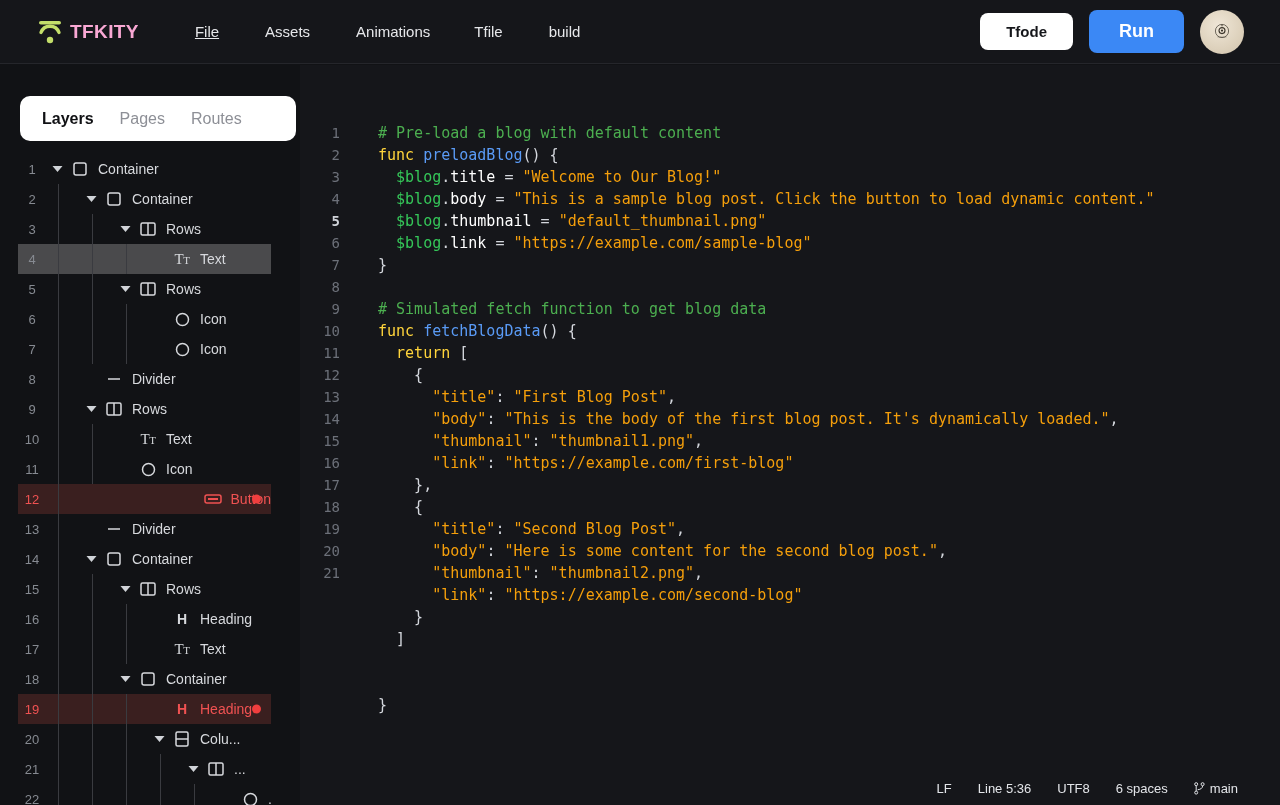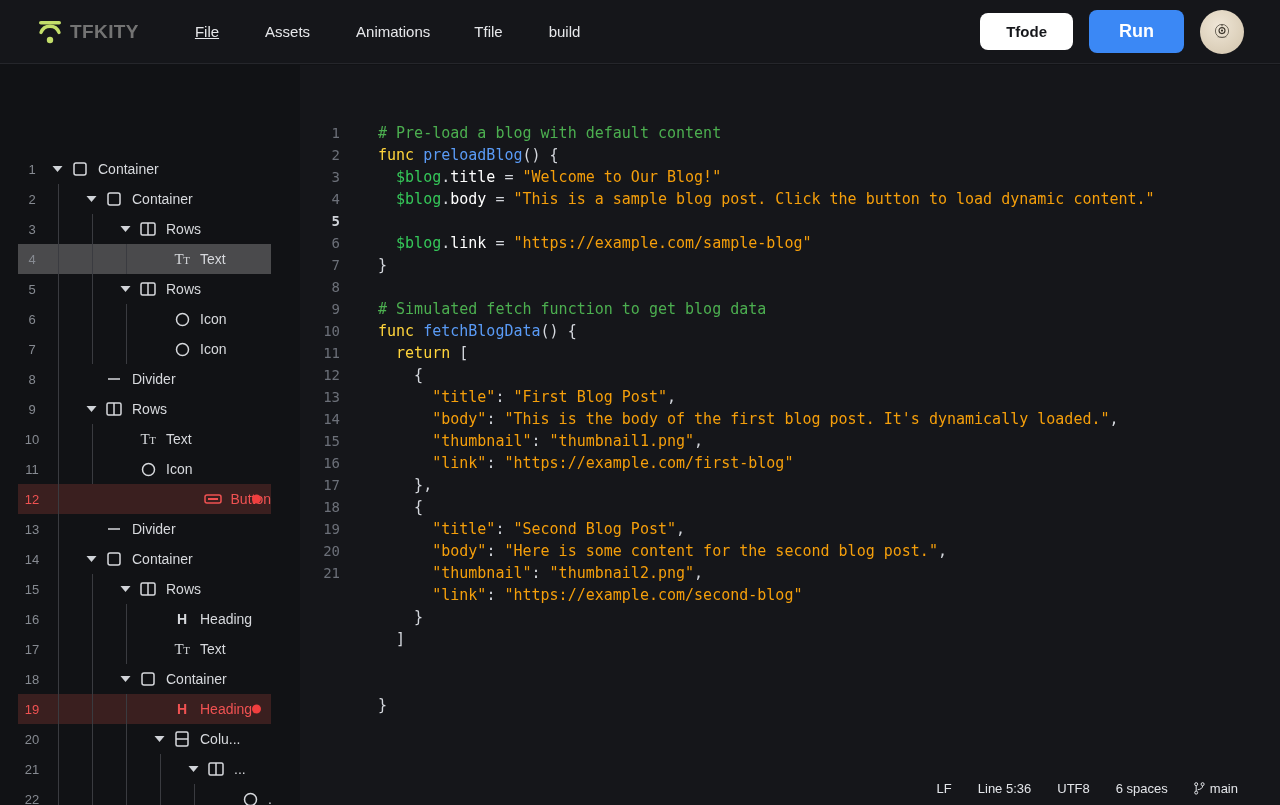--- a/index.html
+++ b/index.html
@@ -17,21 +17,21 @@
     background: #15161a;
     display: flex; align-items: center;
     border-bottom: 1px solid #25262b;
   }
   #brand {
     display: flex; align-items: center; gap: 6px;
     margin-left: 36px;
   }
   #brand-icon { width: 28px; height: 28px; display: block; }
   #brand-name {
-    color: #737373; font-size: 19px; font-weight: 700;
+    color: #f9a8d4; font-size: 19px; font-weight: 700;
     letter-spacing: 0.4px;
   }
   #main-nav { display: flex; align-items: center; margin-left: 40px; }
   .nav-item {
     color: #e6e7ea; font-size: 15px; padding: 8px 16px;
     cursor: pointer; white-space: nowrap;
   }
   .nav-item:nth-child(1) { margin-right: 14px; text-decoration: underline; }
   .nav-item:nth-child(2) { margin-right: 14px; }
   .nav-item:nth-child(3) { margin-right: 12px; }
@@ -208,20 +208,25 @@
         <circle cx="10" cy="8.6" r="3" fill="none" stroke="#3b352b" stroke-width="1.1"></circle>
         <circle cx="10" cy="8.6" r="1.1" fill="#3b352b"></circle>
         <path d="M10 4.3 L10 2.6" stroke="#3b352b" stroke-width="1"></path>
         <path d="M5.5 15 h9" stroke="#3b352b" stroke-width="0.6" opacity="0.6"></path>
       </svg>
     </div>
   </div>
 </div>
 
 <aside id="sidebar">
+  <div id="tabbar">
+    <div class="tab active">Layers</div>
+    <div class="tab inactive">Pages</div>
+    <div class="tab inactive">Routes</div>
+  </div>
   <div id="layer-tree">
       <div class="layer-row">
         <div class="guides"></div>
         <div class="row-num">1</div>
         <div class="row-body" style="margin-left: 0px;">
           <span class="caret">
             <svg width="11" height="8" viewBox="0 0 11 8">
               <path d="M0.5 1 L10.5 1 L5.5 7 Z" fill="#d0d3d8"></path>
             </svg>
           </span>
@@ -660,21 +665,21 @@
       </div>
     </div>
 </aside>
 
 <main id="editor">
   <div id="code-area">
       <div class="code-line"><span class="ln">1</span><span class="code-text"><span class="c-comment"># Pre-load a blog with default content</span></span></div>
       <div class="code-line"><span class="ln">2</span><span class="code-text"><span class="c-keyword">func </span><span class="c-func">preloadBlog</span><span class="c-punct">() {</span></span></div>
       <div class="code-line"><span class="ln">3</span><span class="code-text"><span class="c-plain">  </span><span class="c-var">$blog</span><span class="c-punct">.</span><span class="c-prop">title</span><span class="c-plain"> = </span><span class="c-str">"Welcome to Our Blog!"</span></span></div>
       <div class="code-line"><span class="ln">4</span><span class="code-text"><span class="c-plain">  </span><span class="c-var">$blog</span><span class="c-punct">.</span><span class="c-prop">body</span><span class="c-plain"> = </span><span class="c-str">"This is a sample blog post. Click the button to load dynamic content."</span></span></div>
-      <div class="code-line"><span class="ln cur">5</span></div>
+      <div class="code-line"><span class="ln cur">5</span><span class="code-text"><span class="c-plain">  </span><span class="c-var">$blog</span><span class="c-punct">.</span><span class="c-prop">thumbnail</span><span class="c-plain"> = </span><span class="c-str">"default_thumbnail.png"</span></span></div>
       <div class="code-line"><span class="ln">6</span><span class="code-text"><span class="c-plain">  </span><span class="c-var">$blog</span><span class="c-punct">.</span><span class="c-prop">link</span><span class="c-plain"> = </span><span class="c-str">"https://example.com/sample-blog"</span></span></div>
       <div class="code-line"><span class="ln">7</span><span class="code-text"><span class="c-punct">}</span></span></div>
       <div class="code-line"><span class="ln">8</span><span class="code-text"><span class="c-plain"></span></span></div>
       <div class="code-line"><span class="ln">9</span><span class="code-text"><span class="c-comment"># Simulated fetch function to get blog data</span></span></div>
       <div class="code-line"><span class="ln">10</span><span class="code-text"><span class="c-keyword">func </span><span class="c-func">fetchBlogData</span><span class="c-punct">() {</span></span></div>
       <div class="code-line"><span class="ln">11</span><span class="code-text"><span class="c-plain">  </span><span class="c-keyword">return</span><span class="c-punct"> [</span></span></div>
       <div class="code-line"><span class="ln">12</span><span class="code-text"><span class="c-punct">    {</span></span></div>
       <div class="code-line"><span class="ln">13</span><span class="code-text"><span class="c-plain">      </span><span class="c-str">"title"</span><span class="c-punct">: </span><span class="c-str">"First Blog Post"</span><span class="c-punct">,</span></span></div>
       <div class="code-line"><span class="ln">14</span><span class="code-text"><span class="c-plain">      </span><span class="c-str">"body"</span><span class="c-punct">: </span><span class="c-str">"This is the body of the first blog post. It's dynamically loaded."</span><span class="c-punct">,</span></span></div>
       <div class="code-line"><span class="ln">15</span><span class="code-text"><span class="c-plain">      </span><span class="c-str">"thumbnail"</span><span class="c-punct">: </span><span class="c-str">"thumbnail1.png"</span><span class="c-punct">,</span></span></div>

